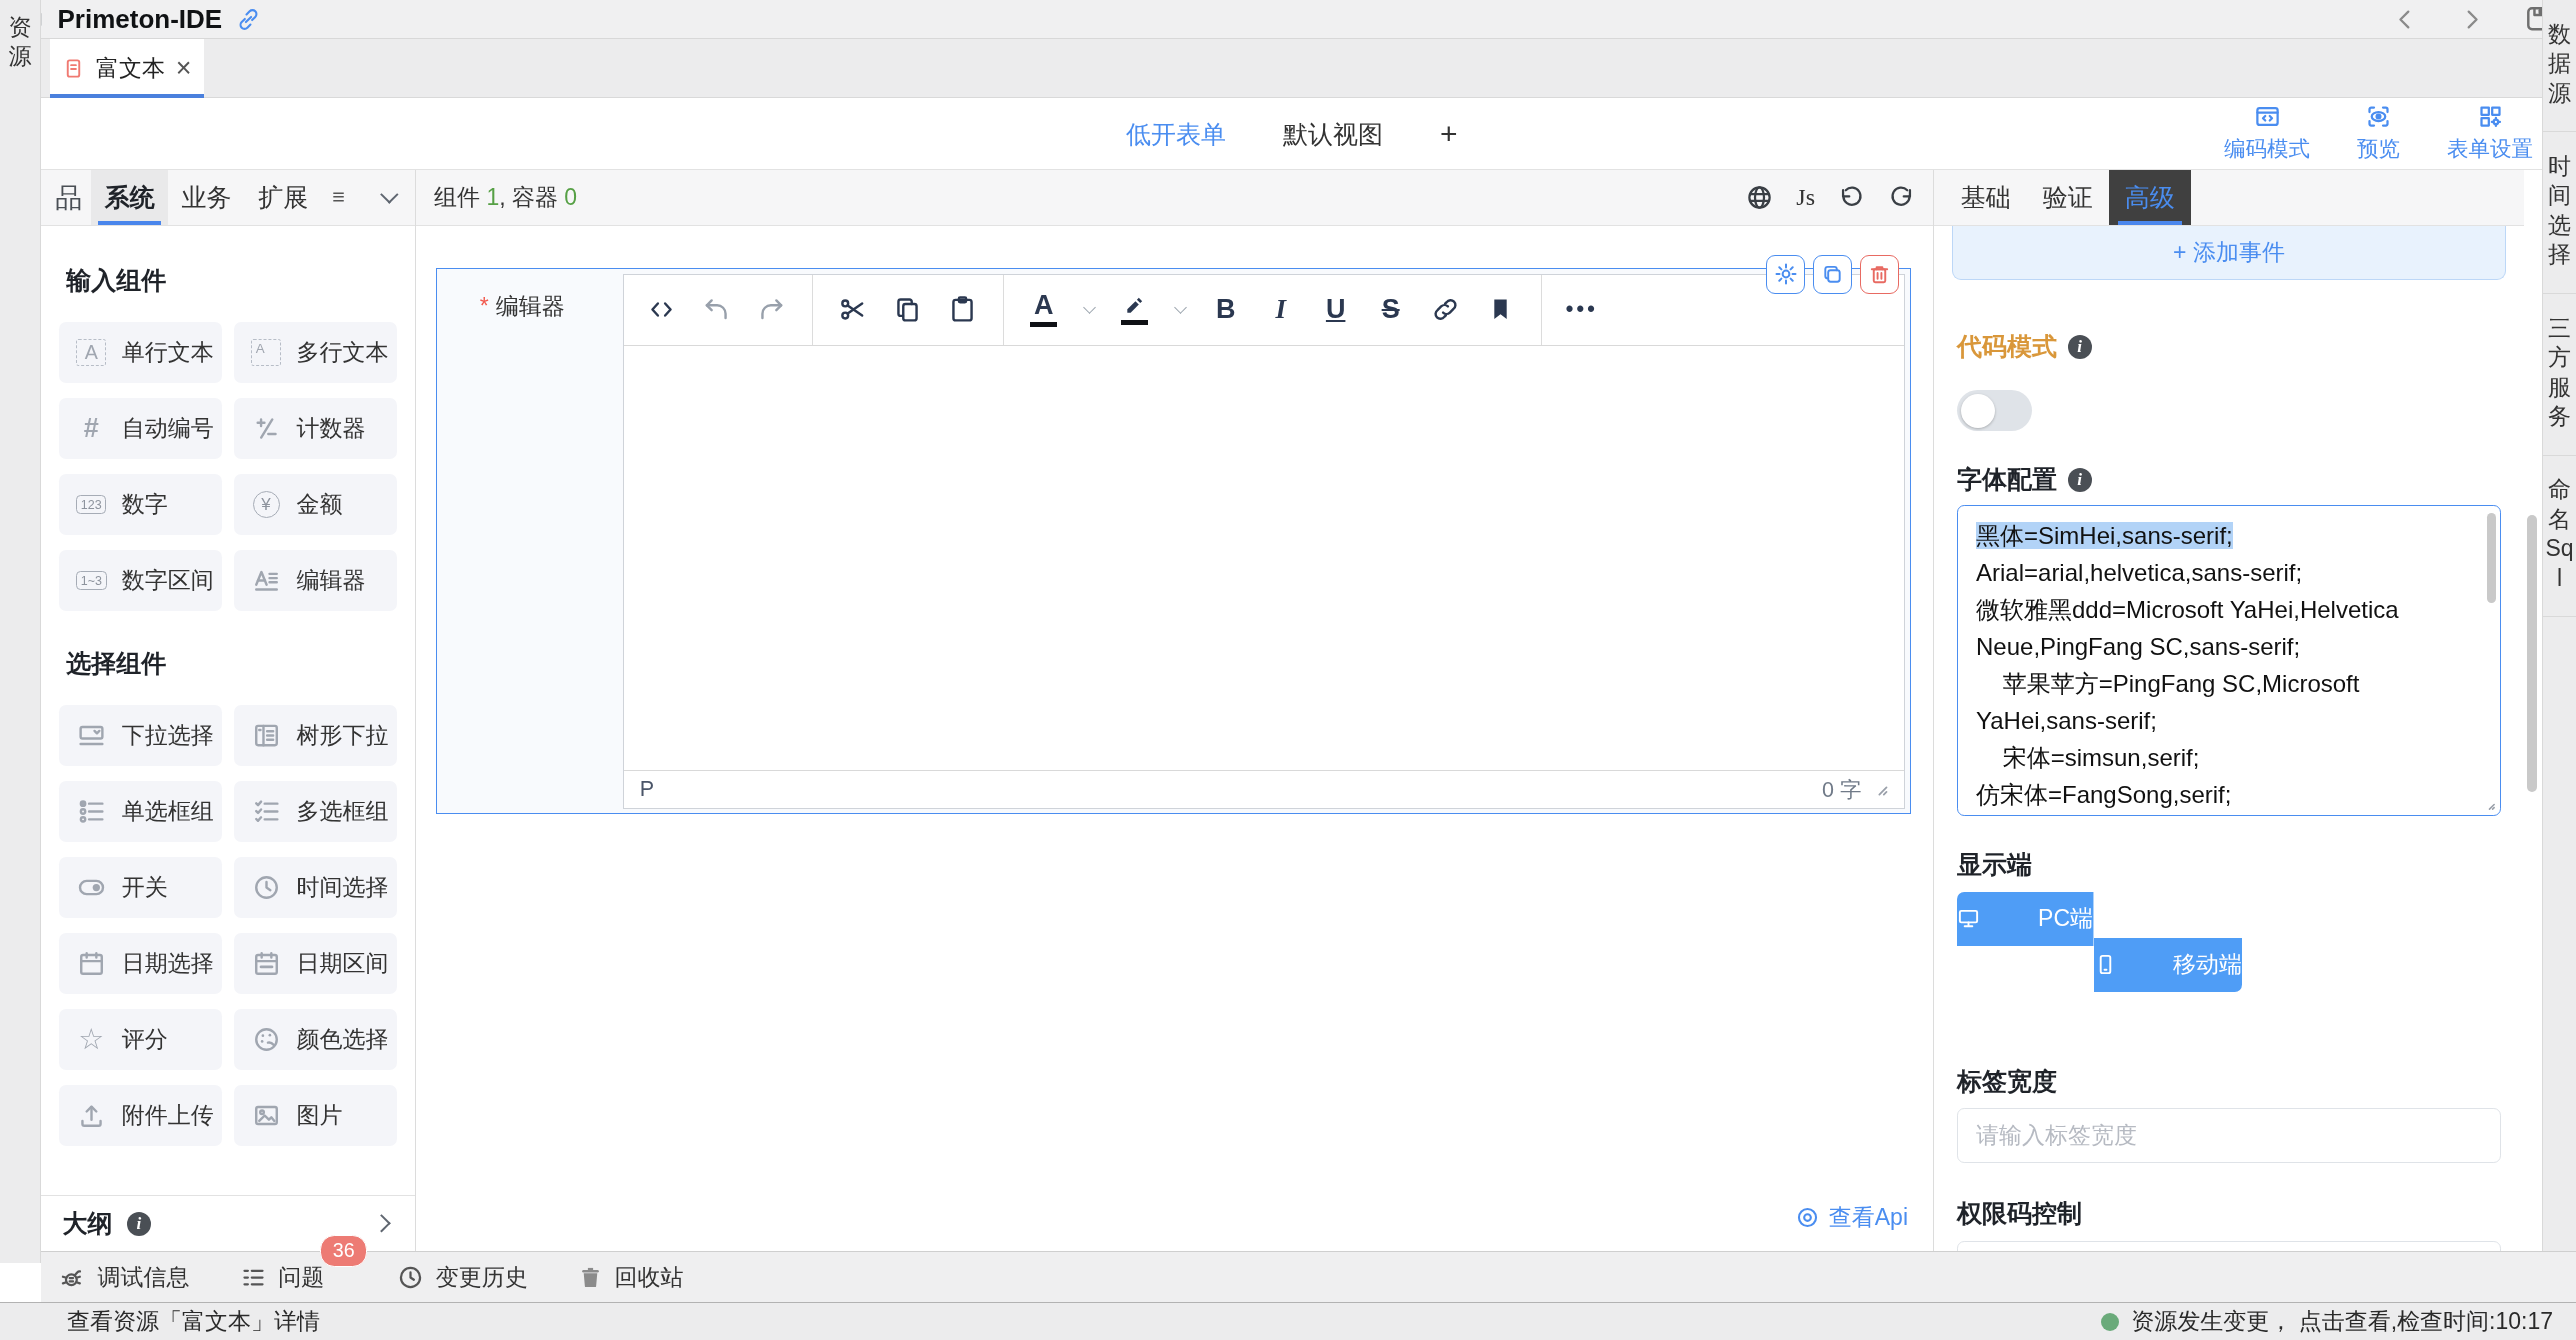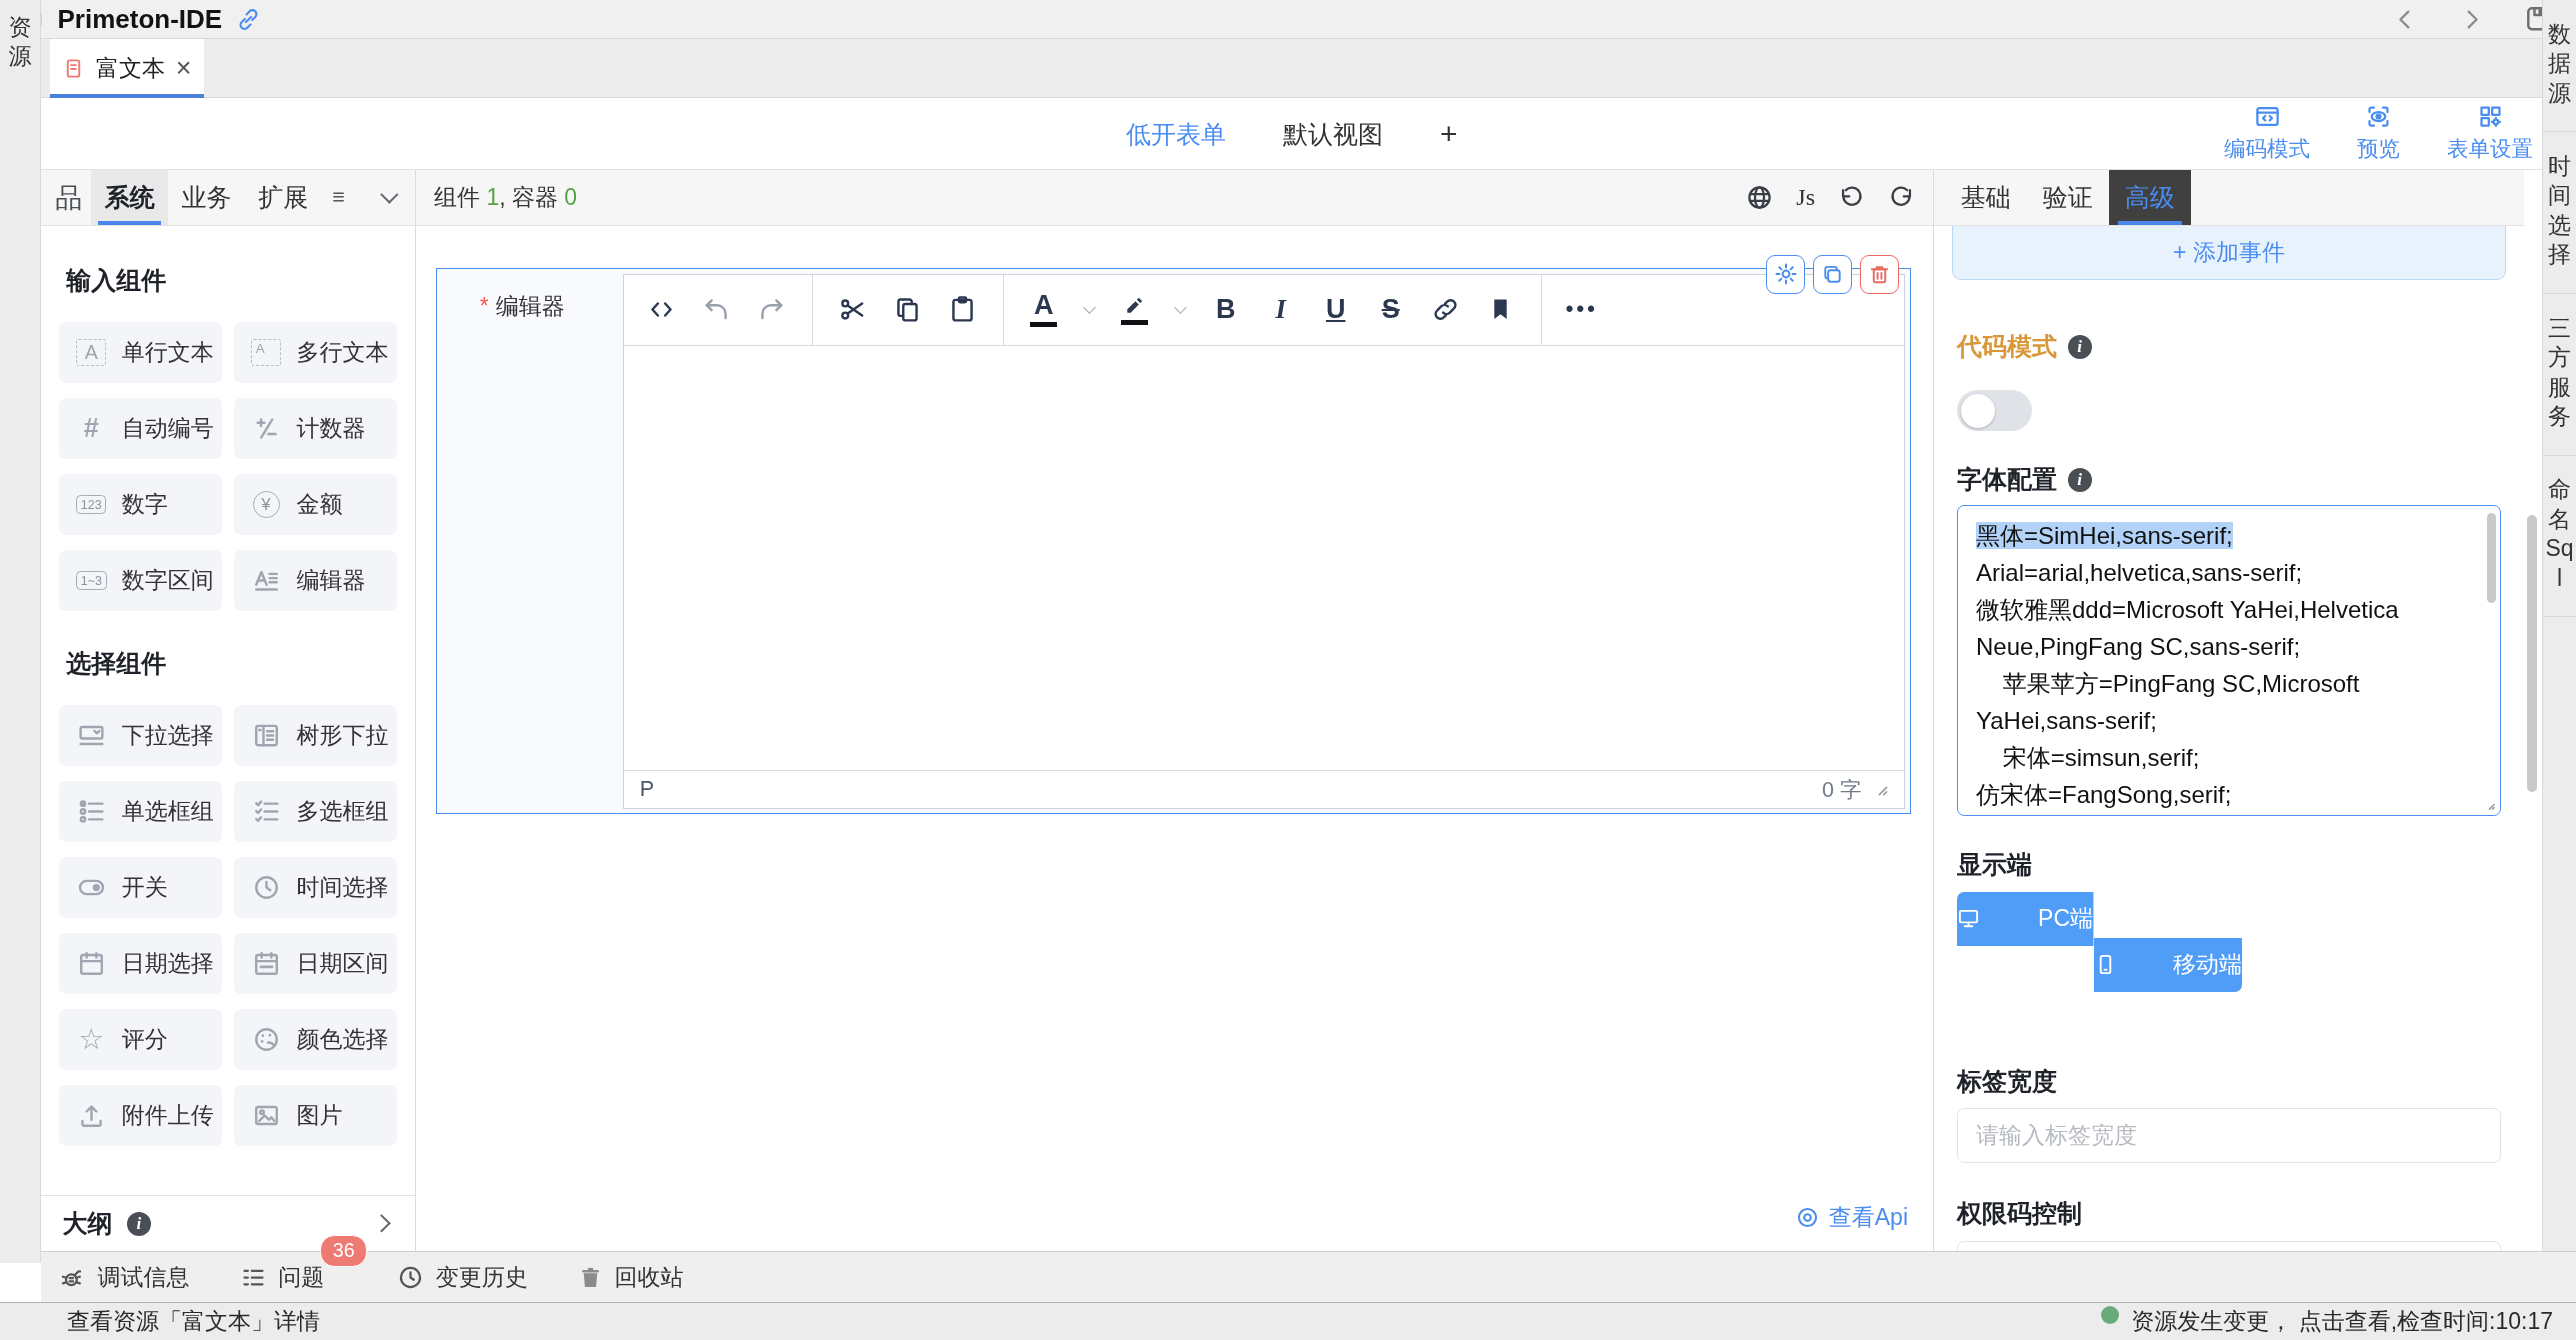--- a/index.html
+++ b/index.html
@@ -120,21 +120,21 @@
   .iinput{margin-top:10.7px;width:100%;height:55px;border:1.8px solid #dfe3e8;border-radius:7.2px;font-size:23px;padding:0 18px;box-sizing:border-box;color:#333;font-family:"Liberation Sans",sans-serif;background:#fff;}
   .iinput::placeholder{color:#b6bac2;}
   .mt60{margin-top:50px;} .mt36{margin-top:32px;} .mt82{margin-top:73px;} .mt38{margin-top:34px;}
 
   
   .bottombar{left:41px;top:1251px;width:2535px;height:51px;background:#efeff0;border-top:0.9px solid #cfcfcf;display:flex;align-items:center;padding-left:18px;box-sizing:border-box;}
   .bitem{display:flex;align-items:center;gap:11.6px;margin-right:50px;font-size:23px;color:#333;position:relative;}
   .bitem .bic{color:#555;display:flex;}
   .badge{position:absolute;top:-27px;right:-43px;background:#ed7b74;color:#fff;font-size:19.7px;line-height:1;padding:5.4px 11.6px;border-radius:14.3px;border:1.8px solid #fff;}
   .statusbar{left:0;top:1302px;width:2576px;height:38px;background:#ececed;border-top:0.9px solid #b2b2b2;display:flex;align-items:center;padding:0 23px 0 67px;font-size:23px;color:#2a2a2a;box-sizing:border-box;}
-  .statusright{margin-left:auto;display:flex;gap:12.5px;}
+  .statusright{margin-left:auto;display:flex;align-items:center;gap:12.5px;}
   .dot{width:18px;height:18px;border-radius:50%;background:#6aaa7a;flex:none;}
 </style>
 </head>
 <body>
 
 <div id="app">
 
   <div class="abs topbar">
     <span style="margin-left:16px;display:flex;">
       <svg width="29" height="29" viewBox="0 0 24 24">

